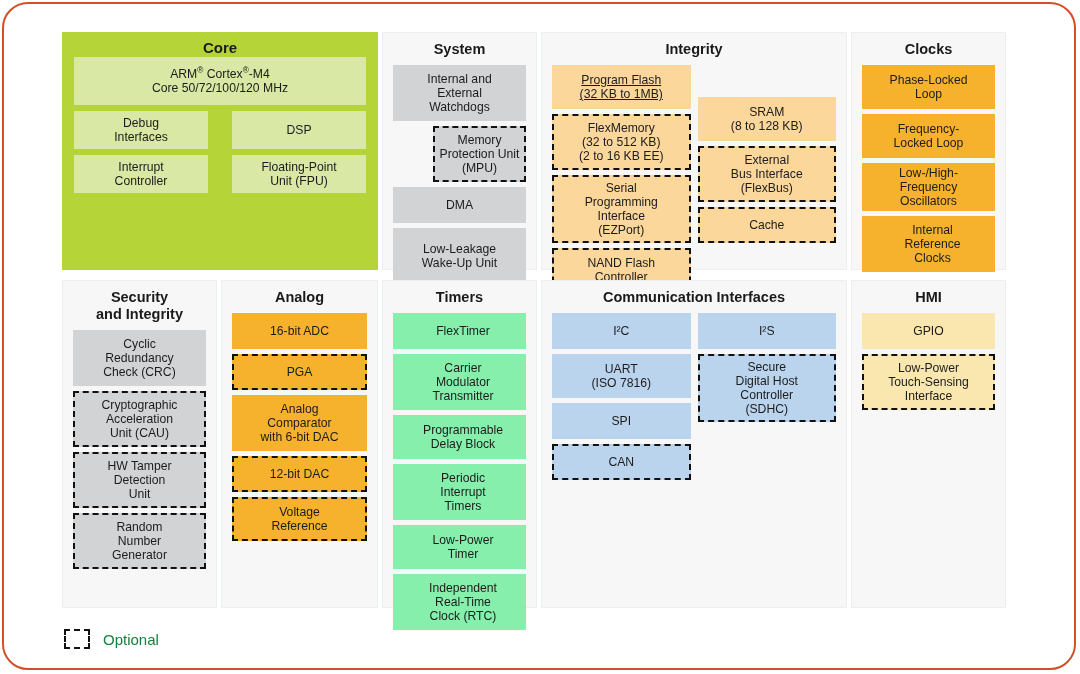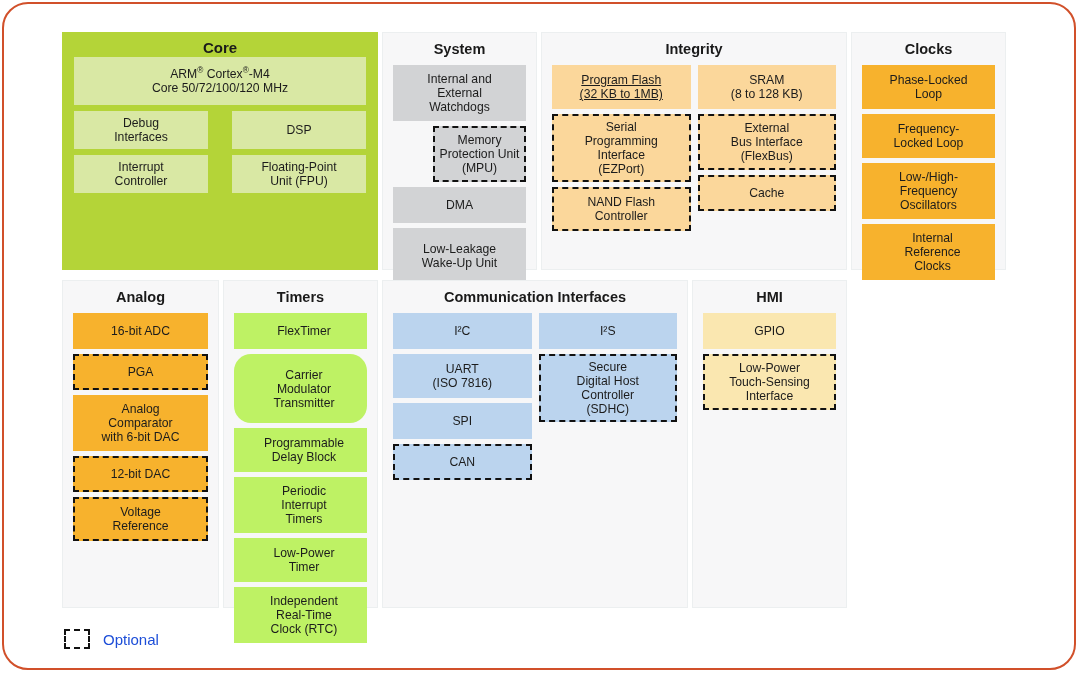--- a/index.html
+++ b/index.html
@@ -92,21 +92,21 @@
     align-items: center;
     justify-content: center;
   }
   .blk.optional {
     border: 2px dashed #111111;
   }
 
   
   .blk.green  { background: #d9e8a4; }
   .blk.gray   { background: #d2d3d5; }
-  .blk.gray2  { background: #bef264; padding-left: 11px; }
+  .blk.gray2  { background: #86efac; padding-left: 11px; }
   .blk.orange { background: #f7b22d; }
   .blk.peach  { background: #fbd79b; }
   .blk.blue   { background: #bbd4ee; }
   .blk.cream  { background: #fae7b0; }
 
   
   .core-top { margin-bottom: 6px; }
   .core-row { display: flex; gap: 24px; margin-bottom: 6px; }
   .core-row .blk { flex: 1 1 0; }
 
@@ -120,21 +120,21 @@
     align-items: center;
     gap: 13px;
   }
   #legend .swatch {
     width: 26px; height: 20px;
     border: 2px dashed #111;
     background: #ffffff;
   }
   #legend .lbl {
     font-size: 15px;
-    color: #1d4ed8;
+    color: #15803d;
   }
 </style>
 </head>
 <body>
 
 <div id="page">
   <div id="frame"></div>
 
   <div id="grid">
 
@@ -166,61 +166,71 @@
             <div class="blk gray" style="height: 36px;">DMA</div>
             <div class="blk gray" style="height: 56px;">Low-Leakage<br>Wake-Up Unit</div>
           </div>
       </div>
 
       <div class="panel" style="width:306px">
         <div class="panel-title">Integrity</div>
         <div class="blocks two-col">
           <div class="col">
               <div class="blk peach" style="height: 44px; text-decoration: underline;">Program Flash<br>(32 KB to 1MB)</div>
+              <div class="blk peach optional" style="height: 56px;">FlexMemory<br>(32 to 512 KB)<br>(2 to 16 KB EE)</div>
               <div class="blk peach optional" style="height: 68px;">Serial<br>Programming<br>Interface<br>(EZPort)</div>
               <div class="blk peach optional" style="height: 44px;">NAND Flash<br>Controller</div>
             </div>
           <div class="col">
-              <div class="blk peach" style="height: 44px;">SRAM<br>(8 to 128 KB)</div>
+              <div class="blk peach" style="height: 44px; margin-top: 32px;">SRAM<br>(8 to 128 KB)</div>
               <div class="blk peach optional" style="height: 56px;">External<br>Bus Interface<br>(FlexBus)</div>
               <div class="blk peach optional" style="height: 36px;">Cache</div>
             </div>
         </div>
       </div>
 
       <div class="panel" style="width:155px">
         <div class="panel-title">Clocks</div>
         <div class="blocks">
             <div class="blk orange" style="height: 44px;">Phase-Locked<br>Loop</div>
             <div class="blk orange" style="height: 44px;">Frequency-<br>Locked Loop</div>
-            <div class="blk orange" style="height: 56px;">Low-/High-<br>Frequency<br>Oscillators</div>
+            <div class="blk orange" style="height: 48px;">Low-/High-<br>Frequency<br>Oscillators</div>
             <div class="blk orange" style="height: 56px; padding-left: 12px;">Internal<br>Reference<br>Clocks</div>
           </div>
       </div>
     </div>
 
     <div class="row row-bottom">
 
+      <div class="panel" style="width:155px">
+        <div class="panel-title">Security<br>and Integrity</div>
+        <div class="blocks">
+            <div class="blk gray" style="height: 56px;">Cyclic<br>Redundancy<br>Check (CRC)</div>
+            <div class="blk gray optional" style="height: 56px;">Cryptographic<br>Acceleration<br>Unit (CAU)</div>
+            <div class="blk gray optional" style="height: 56px;">HW Tamper<br>Detection<br>Unit</div>
+            <div class="blk gray optional" style="height: 56px;">Random<br>Number<br>Generator</div>
+          </div>
+      </div>
 
       <div class="panel" style="width:157px">
         <div class="panel-title">Analog</div>
         <div class="blocks">
             <div class="blk orange" style="height: 36px;">16-bit ADC</div>
             <div class="blk orange optional" style="height: 36px;">PGA</div>
             <div class="blk orange" style="height: 56px;">Analog<br>Comparator<br>with 6-bit DAC</div>
             <div class="blk orange optional" style="height: 36px;">12-bit DAC</div>
             <div class="blk orange optional" style="height: 44px;">Voltage<br>Reference</div>
           </div>
       </div>
 
       <div class="panel" style="width:155px">
         <div class="panel-title">Timers</div>
         <div class="blocks">
             <div class="blk gray2" style="height: 36px;">FlexTimer</div>
-            <div class="blk gray2" style="height: 69px; border-radius: 17px;">Carrier<br>Modulator<br>Transmitter</div>
+            <div class="blk gray2" style="height: 56px;">Carrier<br>Modulator<br>Transmitter</div>
             <div class="blk gray2" style="height: 44px;">Programmable<br>Delay Block</div>
             <div class="blk gray2" style="height: 56px;">Periodic<br>Interrupt<br>Timers</div>
             <div class="blk gray2" style="height: 44px;">Low-Power<br>Timer</div>
             <div class="blk gray2" style="height: 56px;">Independent<br>Real-Time<br>Clock (RTC)</div>
           </div>
       </div>
 
       <div class="panel" style="width:306px">
         <div class="panel-title">Communication Interfaces</div>
         <div class="blocks two-col">

